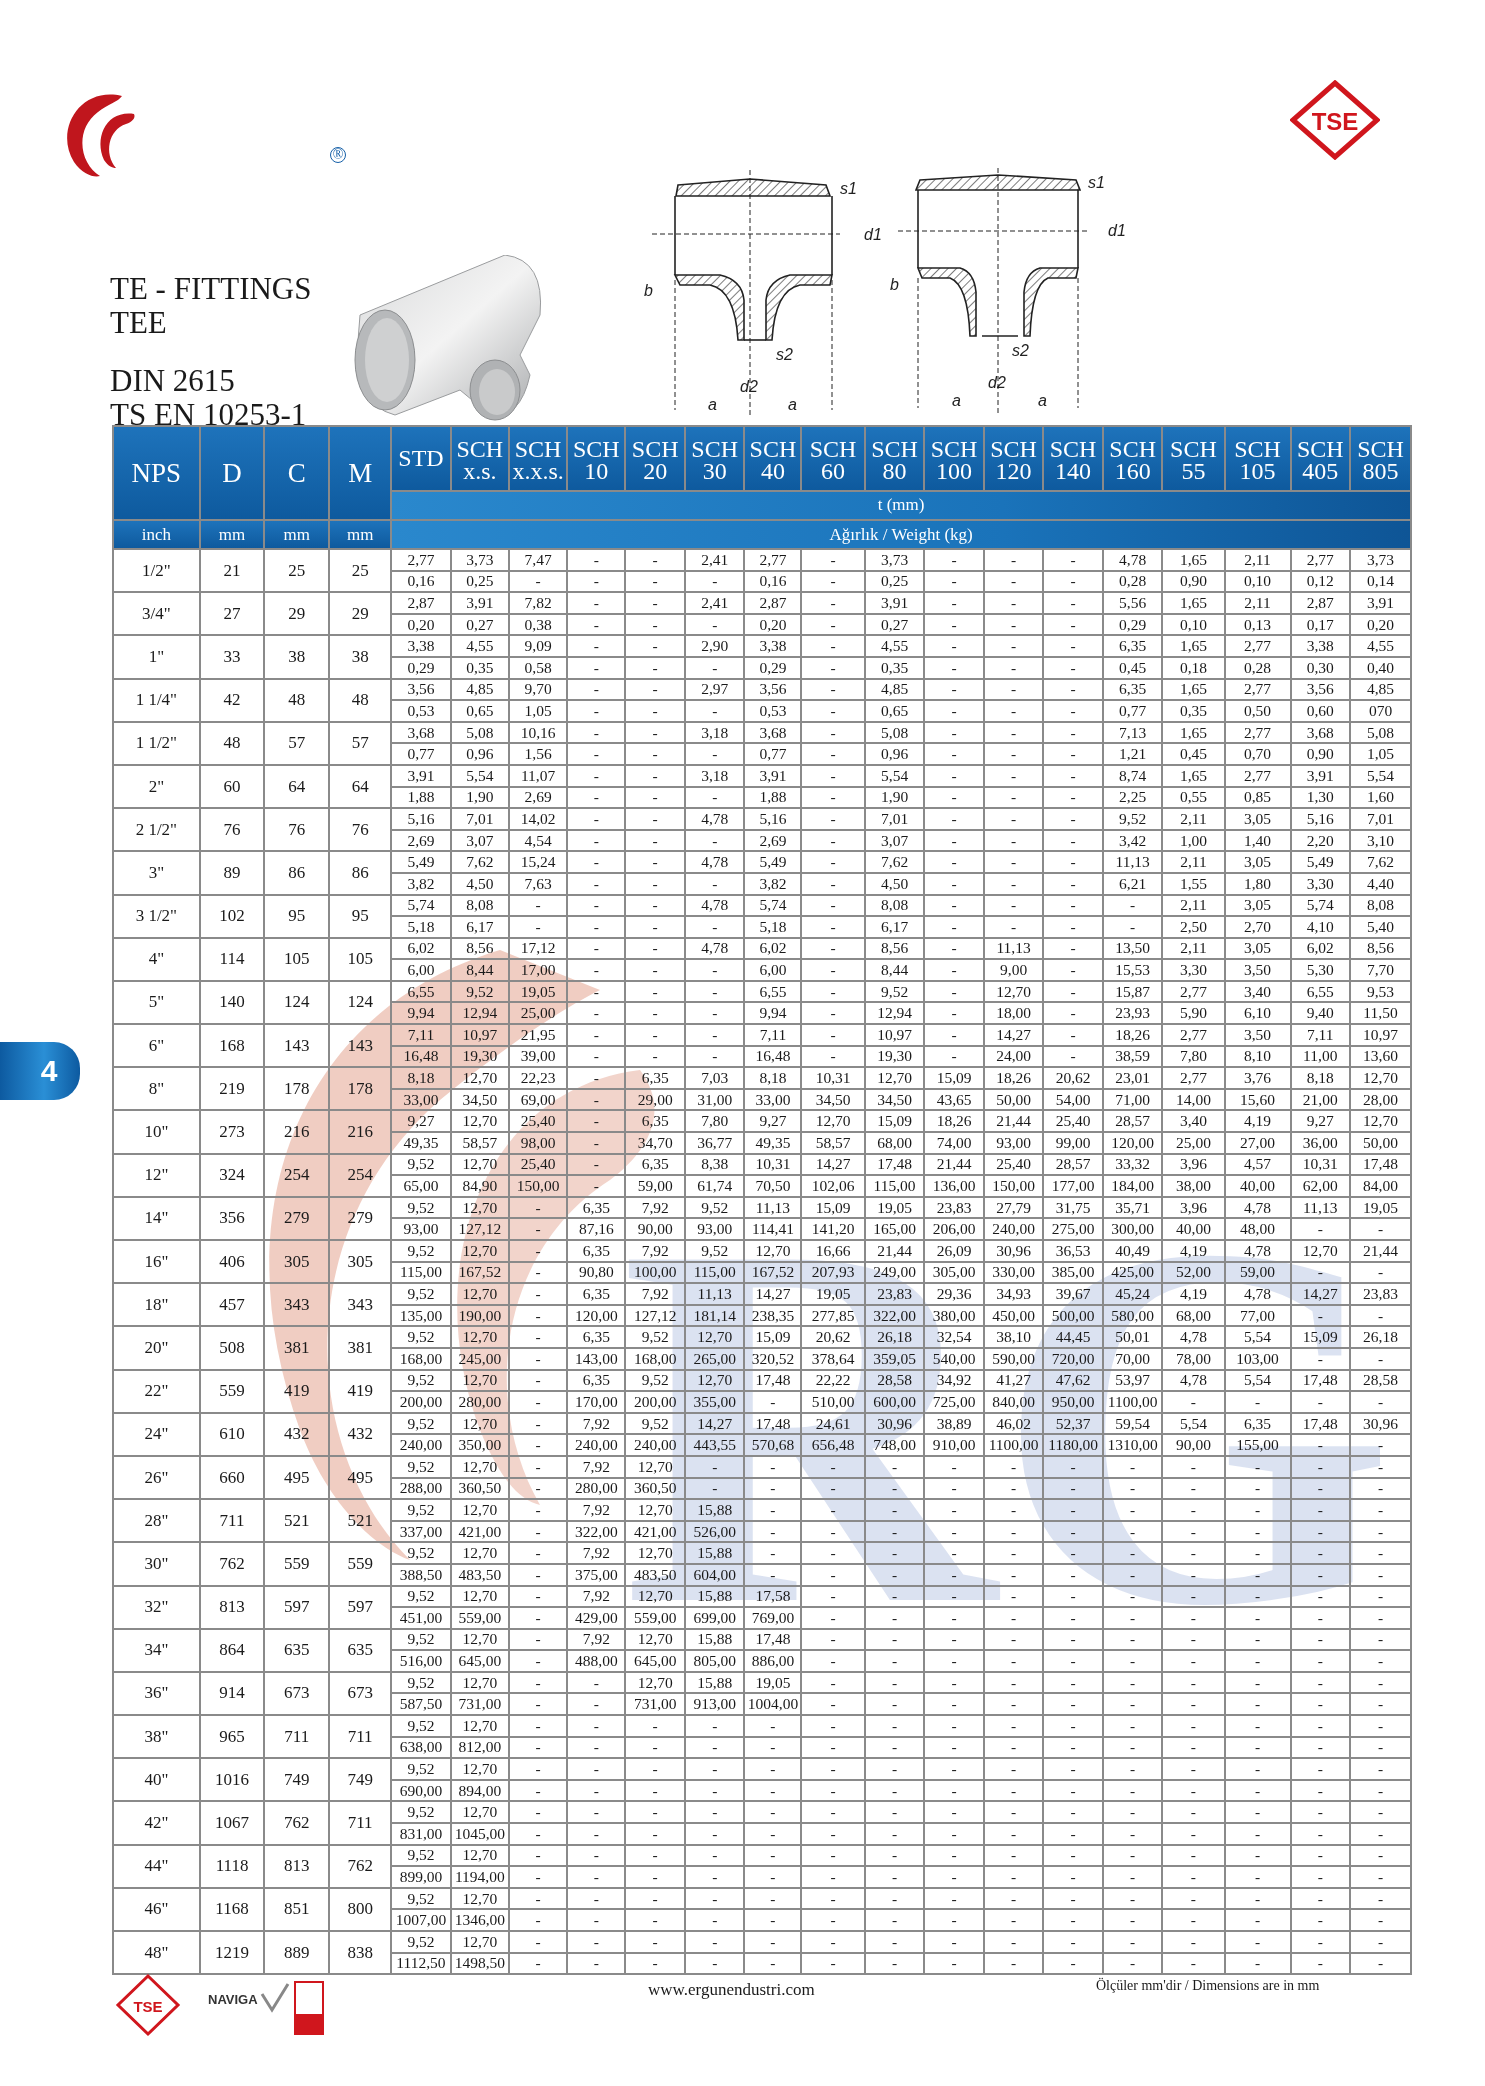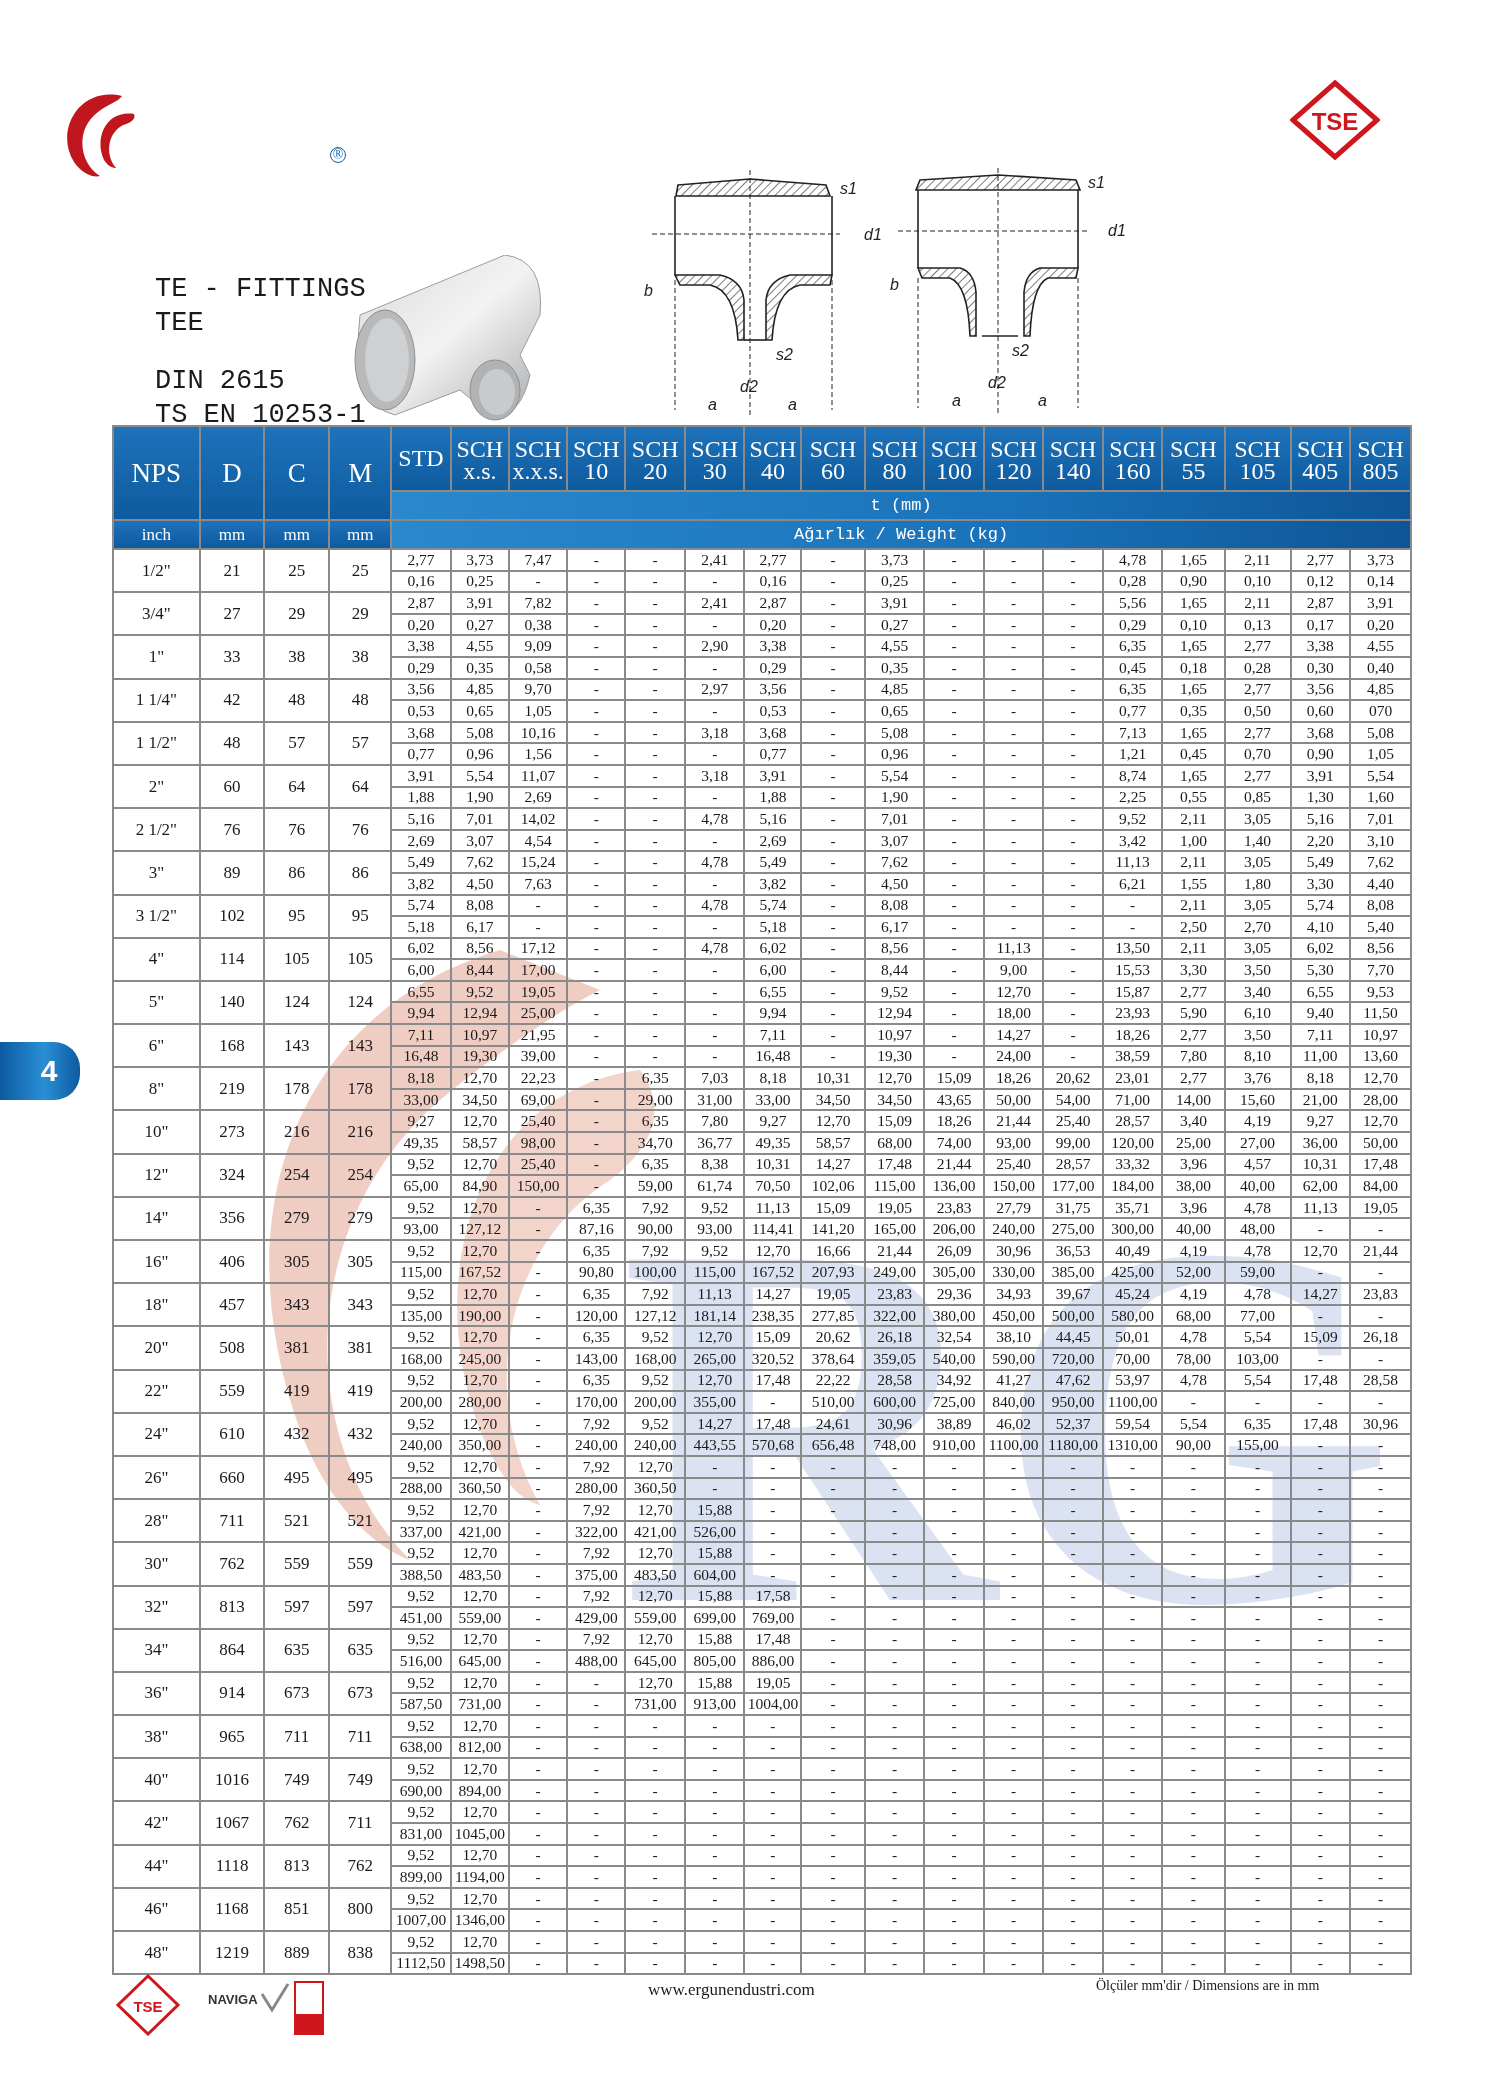--- a/index.html
+++ b/index.html
@@ -1,39 +1,39 @@
 <!DOCTYPE html>
 <html><head>
 <meta charset="utf-8">
 <style>
   html,body{margin:0;padding:0;background:#fff;}
   body{width:1485px;height:2086px;position:relative;font-family:"Liberation Serif","DejaVu Serif",serif;color:#1a1a1a;overflow:hidden;}
   .logo{position:absolute;left:60px;top:80px;width:300px;height:170px;}
   .logo-text{position:absolute;left:62px;top:60px;font-size:96px;font-weight:bold;color:#1660a8;letter-spacing:-2px;font-family:"Liberation Serif",serif;line-height:1;}
   .logo-reg{position:absolute;left:270px;top:67px;font-size:14px;color:#1660a8;border:1.5px solid #1660a8;border-radius:50%;width:14px;height:14px;text-align:center;line-height:14px;}
   .title-block{position:absolute;left:110px;top:272px;}
-  .title-block .t{font-size:27px;line-height:34px;font-family:Liberation Mono, monospace;margin-left:45px;}
+  .title-block .t{font-size:31px;line-height:34px;font-family:Liberation Serif, serif;}
   .title-block .std{margin-top:24px;}
   .tee-photo{position:absolute;left:330px;top:255px;width:270px;height:170px;}
   .diagrams{position:absolute;left:640px;top:160px;width:790px;height:260px;}
   .tse-top{position:absolute;left:1290px;top:80px;width:90px;height:80px;}
   .side-tab{position:absolute;left:0;top:1042px;width:80px;height:58px;background:linear-gradient(90deg,#0d5aa0,#2a8fd6 55%,#0d5aa0);border-radius:0 26px 26px 0;color:#fff;font-family:"Liberation Sans",sans-serif;font-weight:bold;font-size:30px;text-align:center;line-height:58px;}
   .side-tab span{margin-left:18px;}
   .watermark{position:absolute;left:180px;top:950px;width:1200px;height:700px;pointer-events:none;}
   .table-wrap{position:absolute;left:112px;top:425px;width:1208px;}
   table{border-collapse:collapse;width:1300px;table-layout:fixed;position:relative;}
   td,th{border:2px solid #8a8a8a;padding:0;text-align:center;font-weight:normal;}
   thead th{color:#fff;}
   .hcell{background:linear-gradient(180deg,#1e73bb,#0e5a9e);}
   .h-nps{font-size:27px;}
   .h-sch{font-size:24px;line-height:22px;padding-top:4px;height:58px;}
   .h-sch .top{display:block;} .h-sch .bot{display:block;}
   .h-std{font-size:24px;}
   .h-units td, .h-units th{font-size:17px;height:27px;text-align:center;}
-  .band{background:linear-gradient(90deg,#2a88cd,#1a73ba 60%,#0e5596);font-size:17px;height:27px;color:#fff;font-family:Liberation Mono, monospace;}
+  .band{background:linear-gradient(90deg,#2a88cd,#1a73ba 60%,#0e5596);font-size:17px;height:27px;color:#fff;}
   tbody td{font-size:15.5px;height:19.6px;line-height:18px;background:transparent;}
   tbody td.key{font-size:17px;}
   tbody tr{background:transparent;}
   .footer-url{position:absolute;left:648px;top:1980px;font-size:17px;}
   .footer-note{position:absolute;left:1096px;top:1978px;font-size:14px;}
   .footer-logos{position:absolute;left:112px;top:1970px;width:240px;height:70px;}
 </style>
 </head>
 <body>
 

